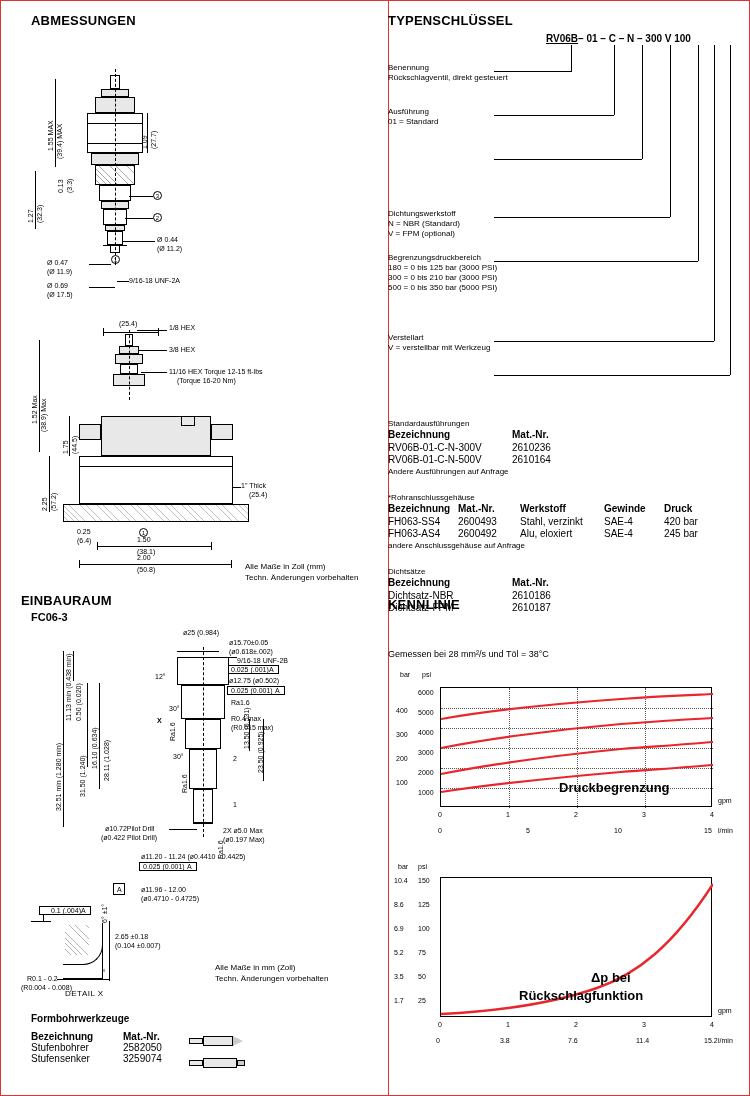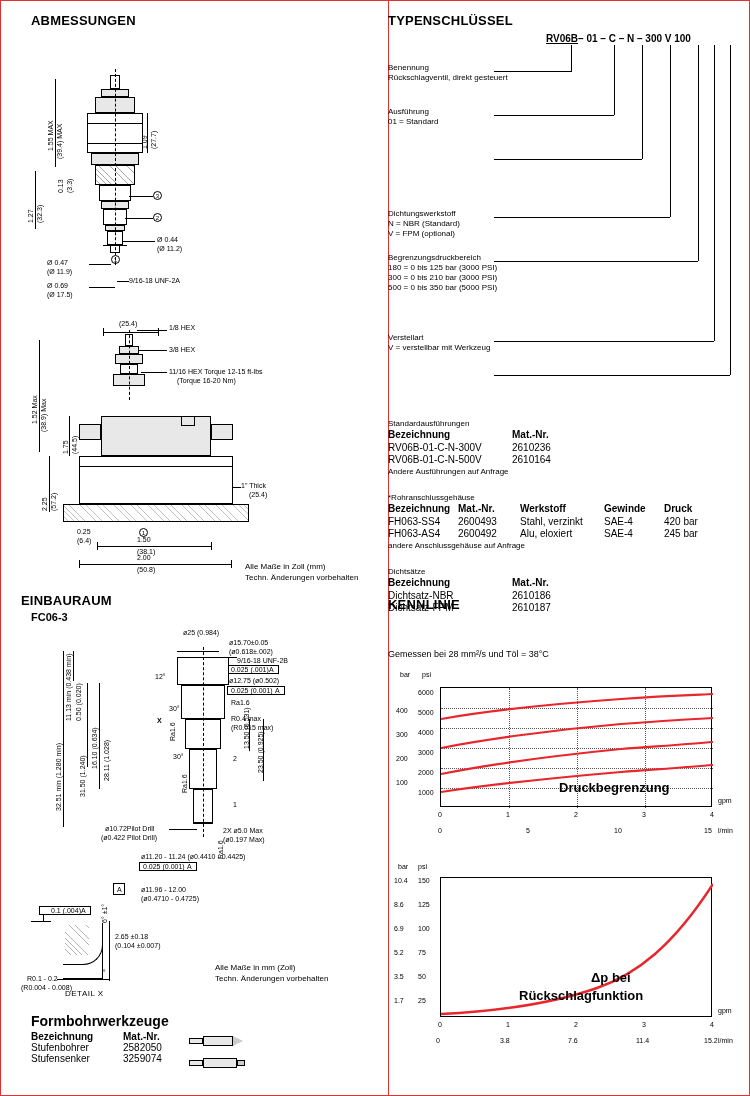--- a/index.html
+++ b/index.html
@@ -319,21 +319,21 @@
       <div style="position:absolute;left:46px;top:22px;width:40px;height:42px;border-right:1px solid #000;border-bottom:1px solid #000;border-bottom-right-radius:20px;"></div>
       <div class="hatch" style="position:absolute;left:48px;top:24px;width:24px;height:30px;opacity:.3;"></div>
       <div class="ln hl" style="left:40px;top:78px;width:52px;"></div>
 
       <div class="txt8" style="left:48px;top:88px;letter-spacing:.5px;">DETAIL X</div>
     </div>
 
     <div class="txt8" style="position:absolute;left:198px;top:962px;">Alle Maße in mm (Zoll)</div>
     <div class="txt8" style="position:absolute;left:198px;top:973px;">Techn. Änderungen vorbehalten</div>
 
-    <div style="position:absolute;left:14px;top:1012px;font-size:14px;font-weight:bold;">Formbohrwerkzeuge</div>
+    <div style="position:absolute;left:14px;top:1012px;font-size:10px;font-weight:bold;">Formbohrwerkzeuge</div>
     <table class="specs" style="position:absolute;left:14px;top:1030px;">
       <tbody>
           <tr>
         <th style="width:92px;">Bezeichnung</th>
         <th>Mat.-Nr.</th>
       </tr>
       <tr>
         <td>Stufenbohrer</td>
         <td>2582050</td>
       </tr>

